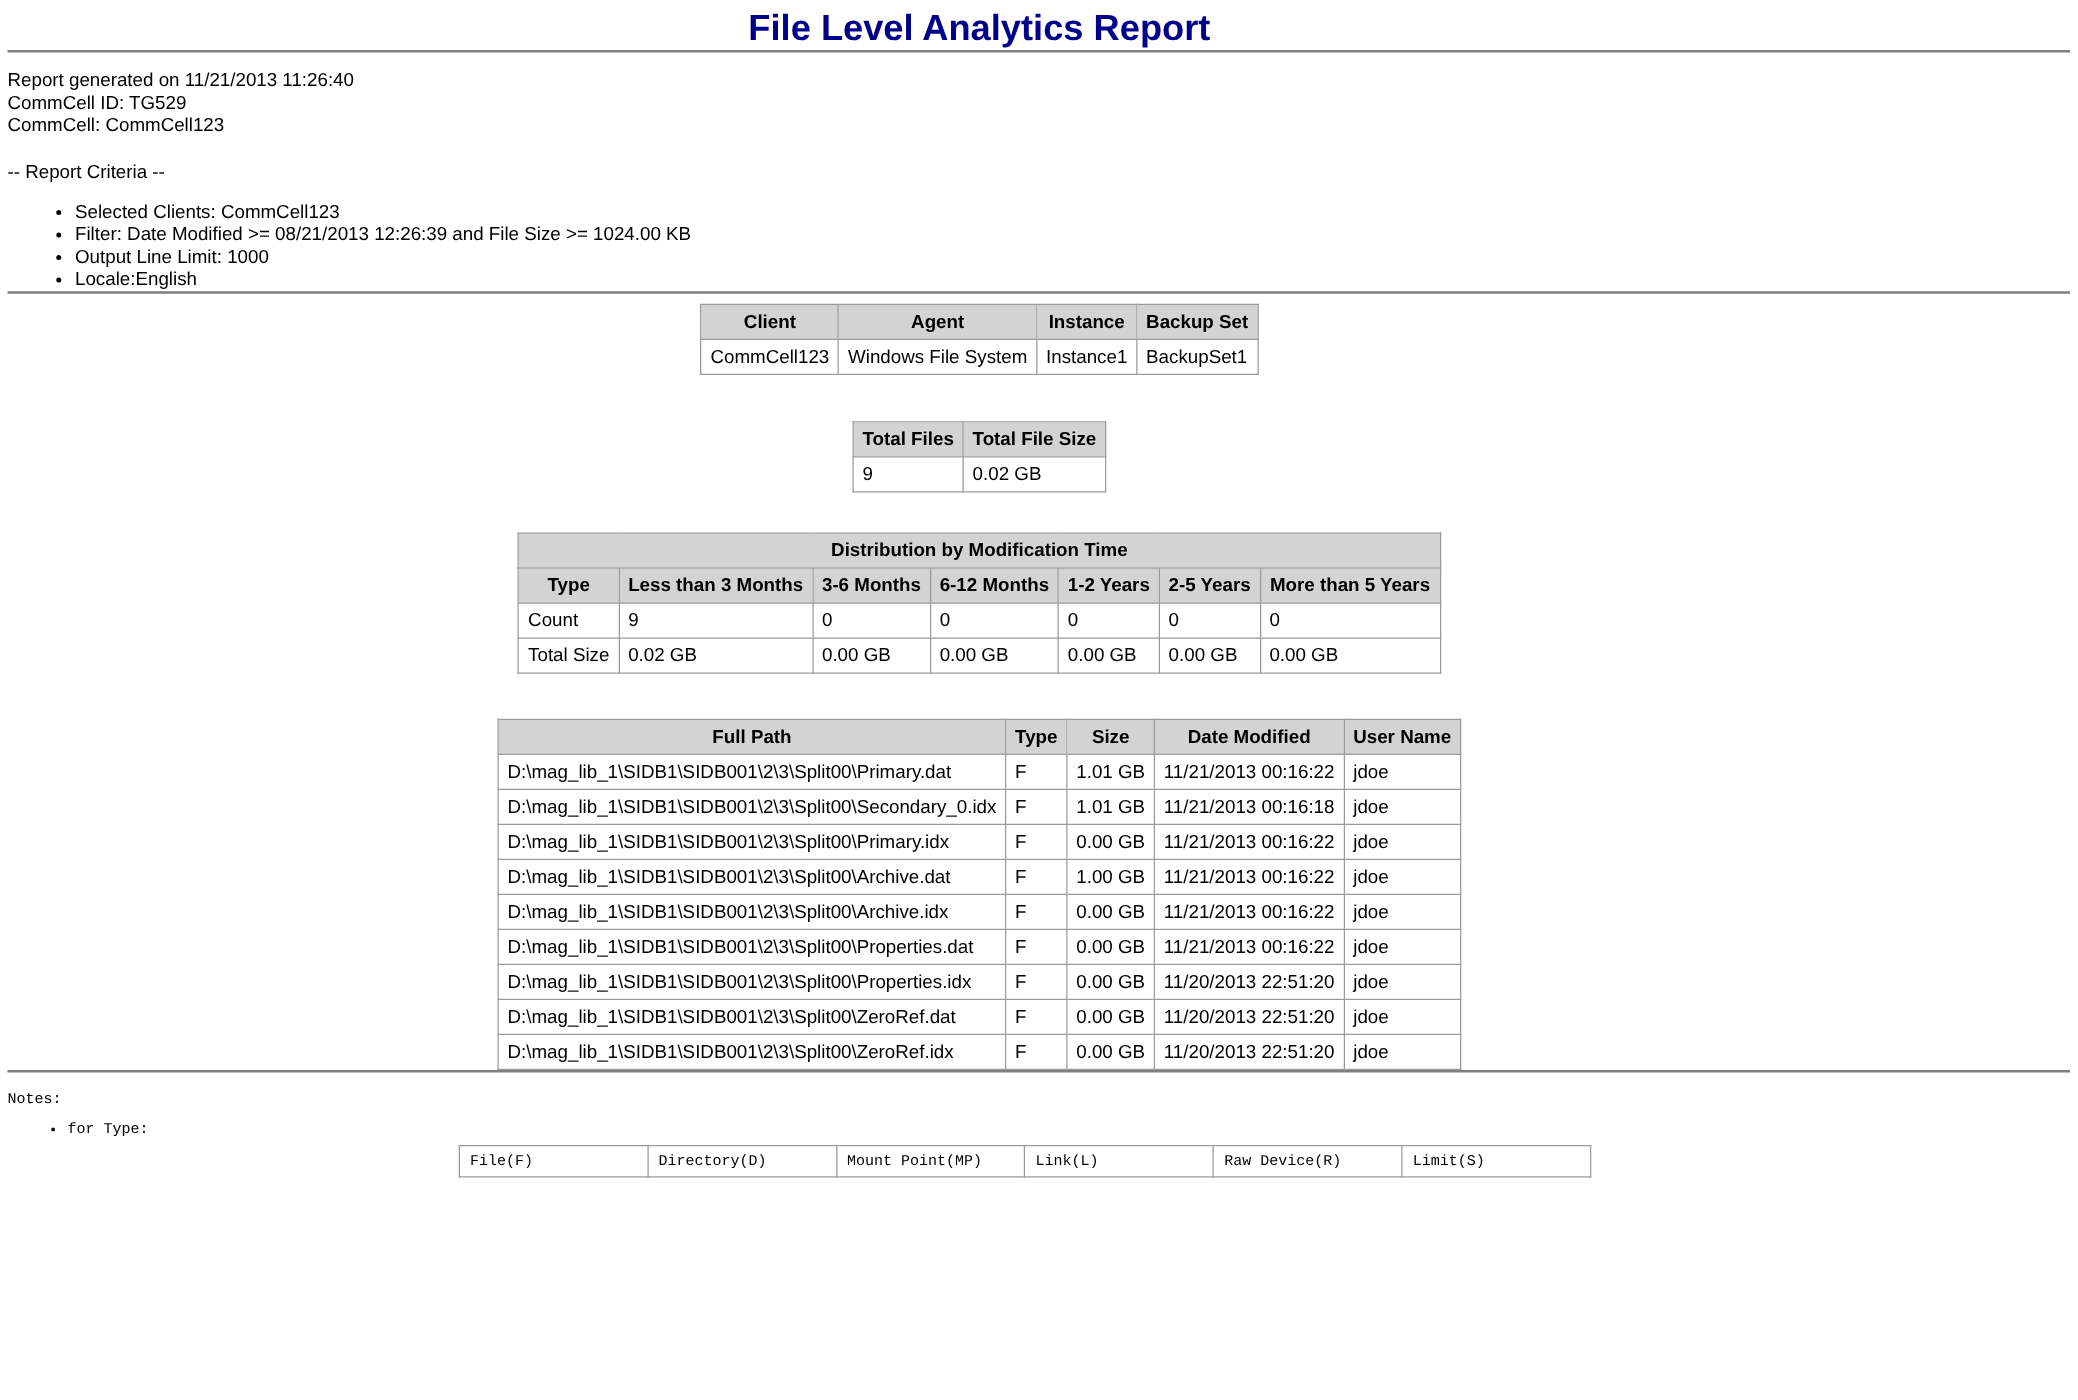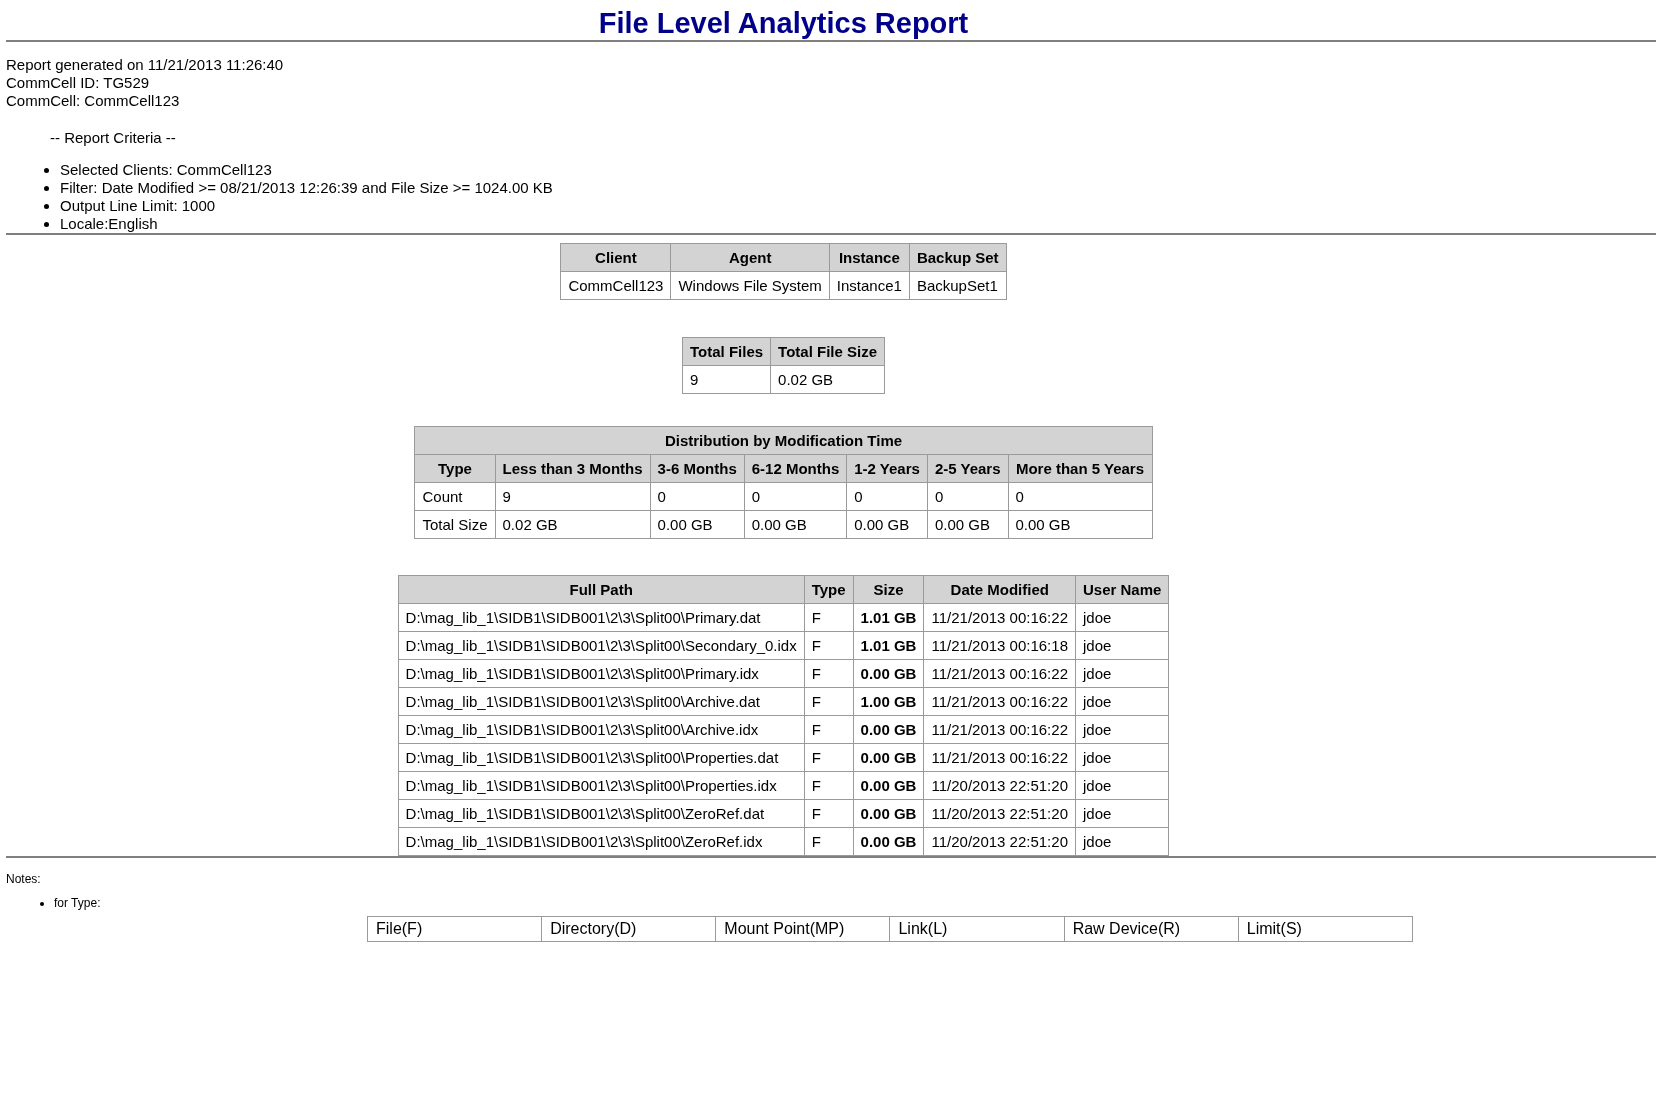--- a/index.html
+++ b/index.html
@@ -22,21 +22,21 @@
   hr.rule {
     border: 0;
     height: 2px;
     background: #7f7f7f;
     margin: 0 6px;
   }
   .rule-top { margin-top: 7px; }
   .rule-mid { margin-top: 15px; }
   .rule-bottom { margin-top: 97px; }
   .meta { margin: 14px 0 0 6px; line-height: 18px; }
-  .criteria-heading { margin-top: 19px; margin-left: 44px; }
+  .criteria-heading { margin-top: 19px; }
   ul.criteria {
     margin: 14px 0 0 0;
     padding-left: 54px;
     line-height: 18px;
   }
   ul.criteria li { margin: 0; }
 
   table.tbl {
     border-collapse: collapse;
     margin-left: auto;
@@ -50,36 +50,36 @@
     line-height: 19px;
     white-space: nowrap;
     overflow: hidden;
   }
   table.tbl th {
     background: #d3d3d3;
     font-weight: bold;
     text-align: center;
   }
   table.tbl td { text-align: left; background: #ffffff; }
-  td.size-cell { text-align: right; font-weight: bold; }
+  td.size-cell { text-align: right; }
 
   .t1 { margin-top: 8px; }
   .t2 { margin-top: 37px; }
   .t3 { margin-top: 32px; padding-left: 12px; }
   .t4 { margin-top: 36px; border-radius: 10px; }
 
-  .notes { margin: 14px 0 0 6px; font-size: 12px; line-height: 14px; }
+  .notes { margin: 14px 0 0 6px; font-size: 12px; line-height: 14px; font-family: Liberation Mono, monospace; }
   ul.notes-list { margin: 10px 0 0 0; padding-left: 48px; }
   table.legend {
     border-collapse: collapse;
     table-layout: fixed;
     margin-top: 6px;
     margin-left: 361px;
-    width: 1046px;
-    font-size: 16px;
+    width: 906px;
+    font-size: 12px;
   }
   table.legend td {
     border: 1px solid #9a9a9a;
     padding: 5px 8px;
     text-align: left;
     white-space: nowrap;
     background: #ffffff;
   }
 </style>
 </head>

